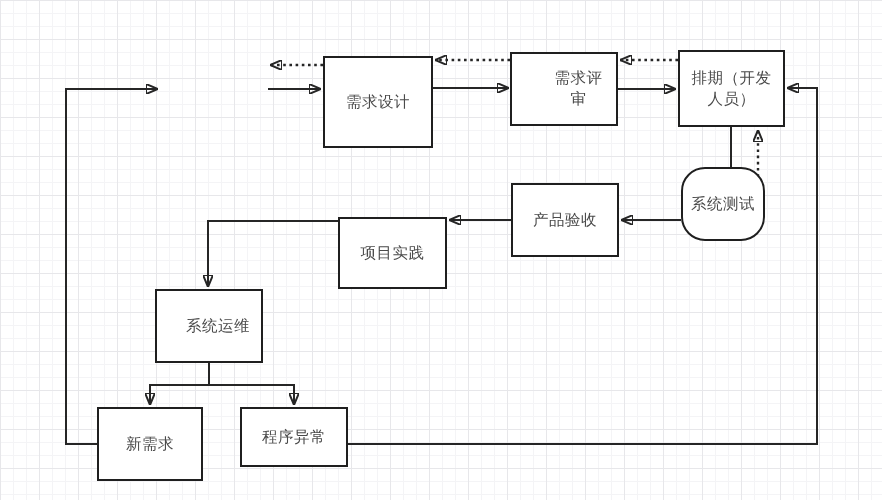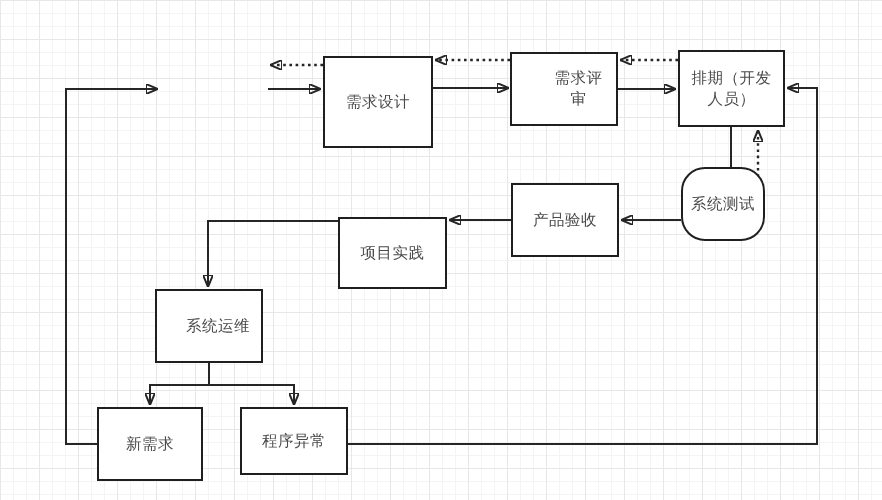--- a/index.html
+++ b/index.html
@@ -55,21 +55,21 @@
   
   #n-business   { left:160px; top:52px;  width:108px; height:75px; }
   #n-design     { left:323px; top:56px;  width:110px; height:92px; }
   #n-review     { left:510px; top:52px;  width:108px; height:74px;padding-left:36px; }
   #n-schedule   { left:678px; top:50px;  width:107px; height:77px; }
   #n-test       { left:681px; top:167px; width:84px; height:74px;border-radius:24px; }
   #n-accept     { left:511px; top:183px; width:108px; height:74px; }
   #n-practice   { left:338px; top:185px; width:109px; height:72px;margin-top:32px; }
   #n-ops        { left:155px; top:289px; width:108px; height:74px;padding-left:25px; }
   #n-newreq     { left:97px;  top:407px; width:106px; height:74px; }
-  #n-exception  { left:240px; top:407px; width:108px; height:68px;font-family:Liberation Serif, serif; }
+  #n-exception  { left:240px; top:407px; width:108px; height:60px;font-family:Liberation Serif, serif; }
 </style>
 </head>
 <body>
 
 <div class="canvas">
 
   <svg class="edges" viewBox="0 0 882 500" xmlns="http://www.w3.org/2000/svg">
     <defs>
       <marker id="arrow" markerUnits="userSpaceOnUse" markerWidth="12" markerHeight="10" refX="12" refY="5" orient="auto">
         <path d="M0 0 L12 5 L0 10 Z" fill="#262626" stroke="none"></path>

